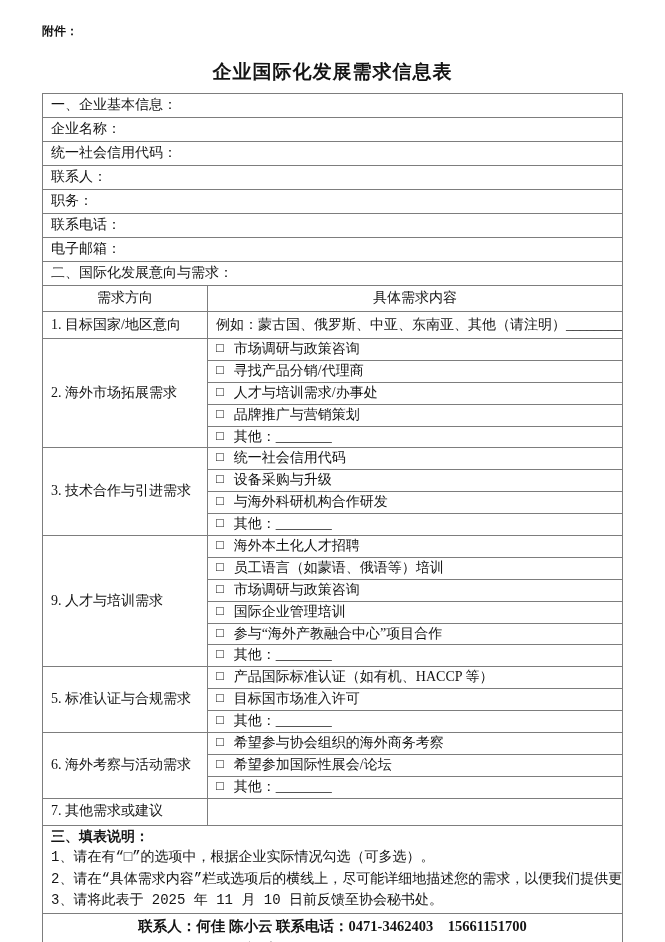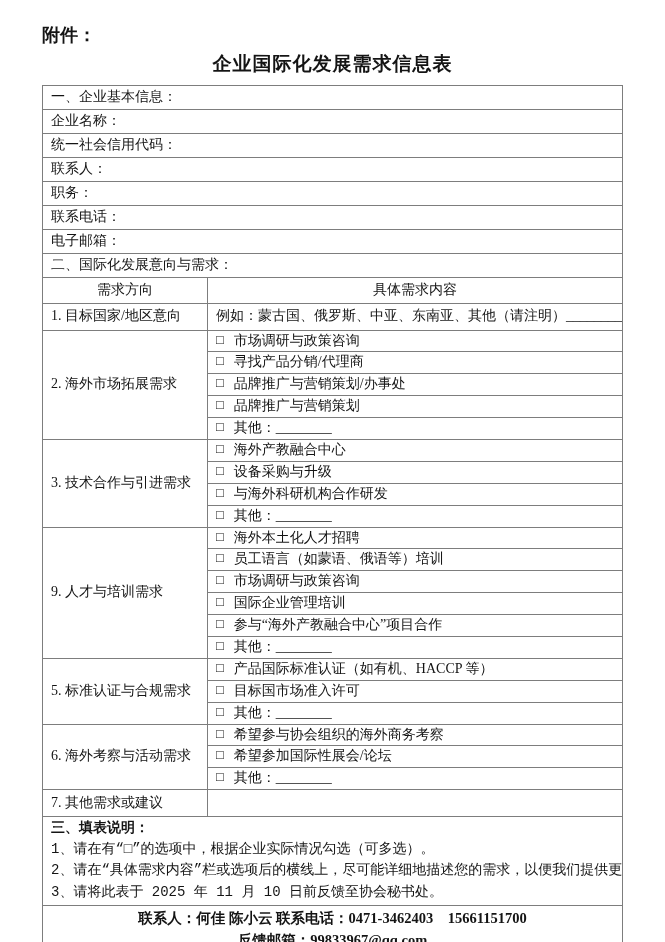--- a/index.html
+++ b/index.html
@@ -10,23 +10,23 @@
     -webkit-font-smoothing: antialiased;
   }
   .page {
     box-sizing: border-box;
     width: 665px; height: 942px;
     padding: 24px 42px 0 42px;
     overflow: hidden;
   }
   .attachment {
     font-weight: bold;
-    font-size: 18px;
+    font-size: 12px;
     line-height: 1.25;
-    margin-bottom: 4px;
+    margin-bottom: 20px;
   }
   .title {
     text-align: center;
     font-size: 19px;
     font-weight: bold;
     letter-spacing: 1px;
     margin: 4px 0 8px 0;
   }
   table.form {
     width: 100%;
@@ -109,32 +109,32 @@
       </tr>
 
       <tr>
         <td class="lbl" rowspan="5">2. 海外市场拓展需求</td>
         <td class="opt"><span class="cb">□</span><span>市场调研与政策咨询</span></td>
       </tr>
       <tr>
         <td class="opt"><span class="cb">□</span><span>寻找产品分销/代理商</span></td>
       </tr>
       <tr>
-        <td class="opt"><span class="cb">□</span><span>品牌推广与营销策划/办事处</span></td>
+        <td class="opt"><span class="cb">□</span><span>人才与培训需求/办事处</span></td>
       </tr>
       <tr>
         <td class="opt"><span class="cb">□</span><span>品牌推广与营销策划</span></td>
       </tr>
       <tr>
         <td class="opt"><span class="cb">□</span><span>其他：________</span></td>
       </tr>
 
       <tr>
         <td class="lbl" rowspan="4">3. 技术合作与引进需求</td>
-        <td class="opt"><span class="cb">□</span><span>海外产教融合中心</span></td>
+        <td class="opt"><span class="cb">□</span><span>统一社会信用代码</span></td>
       </tr>
       <tr>
         <td class="opt"><span class="cb">□</span><span>设备采购与升级</span></td>
       </tr>
       <tr>
         <td class="opt"><span class="cb">□</span><span>与海外科研机构合作研发</span></td>
       </tr>
       <tr>
         <td class="opt"><span class="cb">□</span><span>其他：________</span></td>
       </tr>

